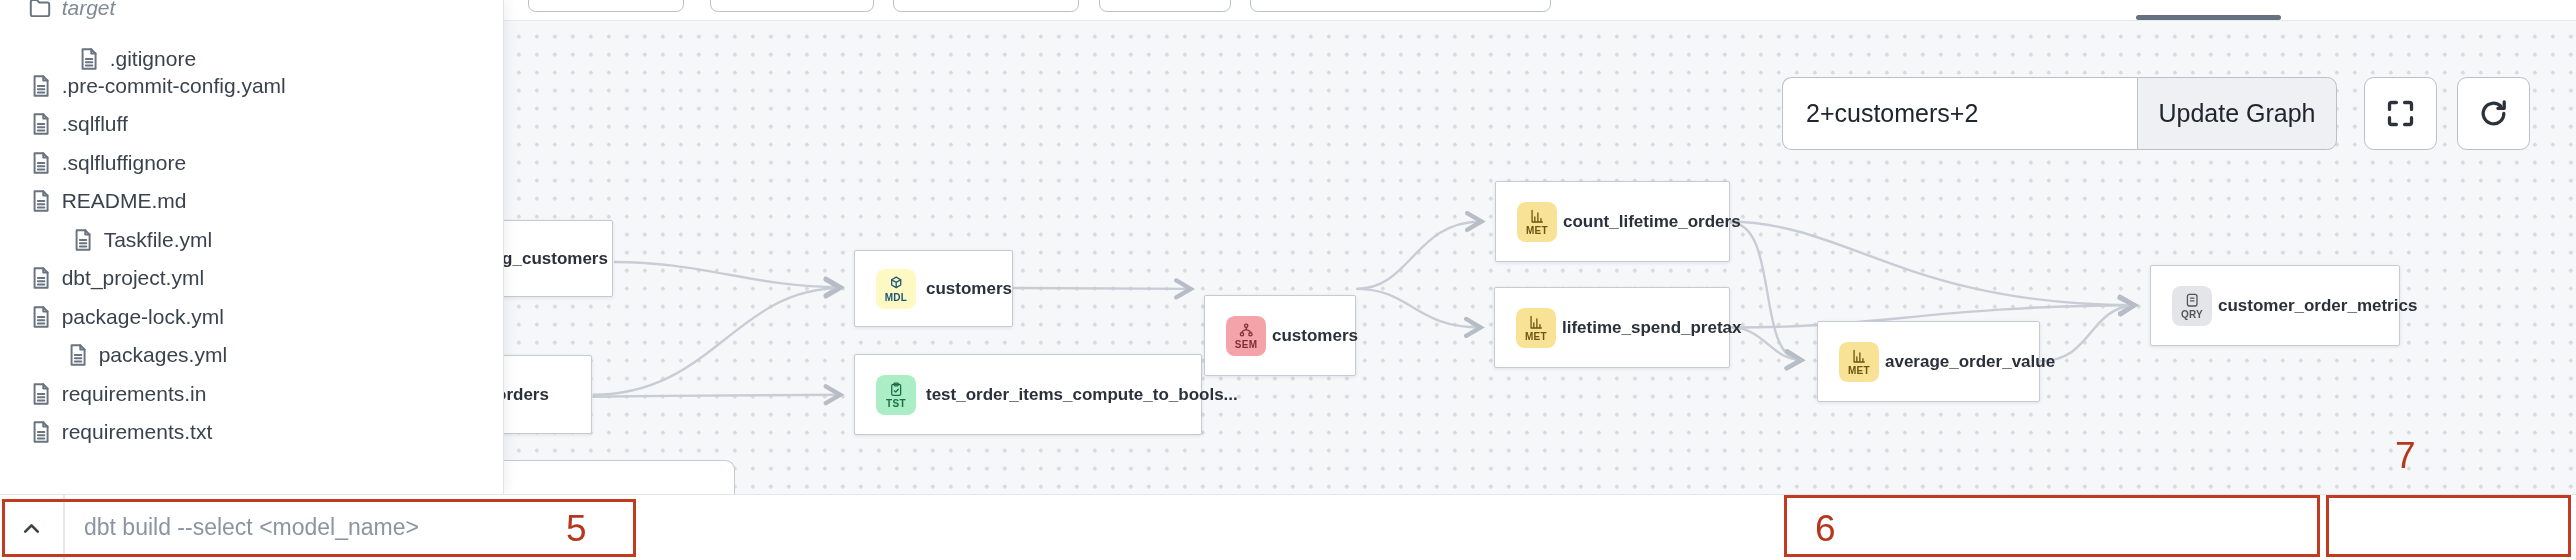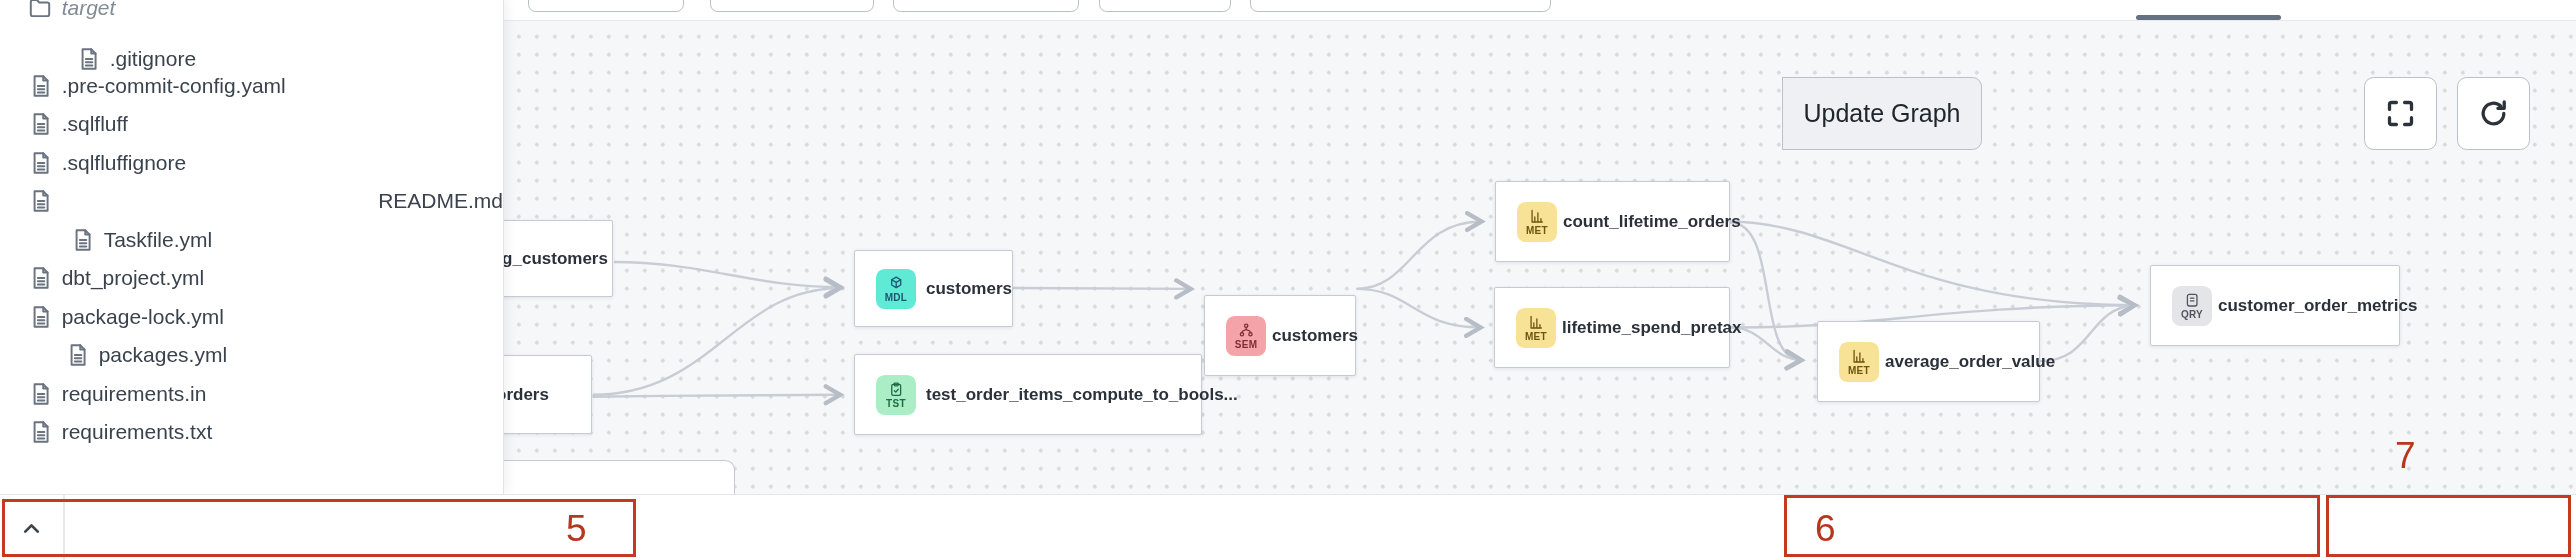--- a/index.html
+++ b/index.html
@@ -23,21 +23,21 @@
 
   
   .gnode{position:absolute;background:#fff;border:1.9px solid #c6cbd3;border-radius:2px;
     box-shadow:0 1px 3.9px rgba(30,40,55,.10);z-index:4;}
   .gnode .nlabel{position:absolute;top:50%;transform:translateY(-50%);
     font-size:17px;font-weight:700;color:#2b313a;white-space:nowrap;}
   .badge{position:absolute;left:21px;width:40px;height:40px;border-radius:8.7px;
     display:flex;flex-direction:column;align-items:center;justify-content:center;gap:1px;}
   .badge svg{width:16.4px;height:16.4px;}
   .badge .btxt{font-size:10px;font-weight:700;letter-spacing:0.3px;}
-  .badge.model{background:#5eead4;color:#1d5674;}
+  .badge.model{background:#fef9c3;color:#1d5674;}
   .badge.semantic{background:#f4a4a8;color:#7e2f36;}
   .badge.metric{background:#f8e296;color:#6e5511;}
   .badge.query{background:#e4e5e8;color:#50555c;}
   .badge.test{background:#abeec6;color:#1d6b45;}
 
   
   #graph-toolbar{position:absolute;left:1782px;top:77px;height:73px;display:flex;z-index:5;}
   #selector-input{width:355px;height:73px;border:1.9px solid #b9c0c9;border-right:none;
     border-radius:9.6px 0 0 9.6px;background:#fff;padding:0 23px;font-size:25px;color:#20262e;outline:none;}
   #update-graph-btn{width:200px;height:73px;border:1.9px solid #b9c0c9;border-radius:0 9.6px 9.6px 0;
@@ -191,20 +191,21 @@
             </svg>
             <span class="btxt">QRY</span>
           </span>
           <span class="nlabel" style="left:67px">customer_order_metrics</span>
         </div>
       </div>
 
     <div id="poke-panel"></div>
 
     <div id="graph-toolbar">
+      <input id="selector-input" type="text" value="2+customers+2" style="">
       <button id="update-graph-btn">Update Graph</button>
     </div>
     <div class="sq-btn" style="left:2364px;">
       <svg viewBox="0 0 24 24">
         <path d="M4 9V5.5C4 4.7 4.7 4 5.5 4H9 M15 4h3.5C19.3 4 20 4.7 20 5.5V9 M20 15v3.5c0 .8-.7 1.5-1.5 1.5H15 M9 20H5.5C4.7 20 4 19.3 4 18.5V15"></path>
       </svg>
     </div>
     <div class="sq-btn" style="left:2457px;">
       <svg viewBox="0 0 24 24">
         <path d="M19.5 12a7.5 7.5 0 1 1-2.2-5.3"></path>
@@ -246,21 +247,21 @@
           <span class="fname">.sqlfluff</span>
         </div>
         <div class="frow" style="top: 143px;">
           <span class="ficon"><svg viewBox="0 0 24 24" fill="none" stroke="currentColor" stroke-width="1.9" stroke-linecap="round" stroke-linejoin="round">
               <path d="M7 3h8l4 4v14H7z"></path>
               <path d="M15 3v4h4"></path>
               <path d="M10 12h6M10 15h6M10 18h6"></path>
             </svg></span>
           <span class="fname">.sqlfluffignore</span>
         </div>
-        <div class="frow" style="top: 181px; justify-content: space-between;">
+        <div class="frow" style="top: 181px;">
           <span class="ficon"><svg viewBox="0 0 24 24" fill="none" stroke="currentColor" stroke-width="1.9" stroke-linecap="round" stroke-linejoin="round">
               <path d="M7 3h8l4 4v14H7z"></path>
               <path d="M15 3v4h4"></path>
               <path d="M10 12h6M10 15h6M10 18h6"></path>
             </svg></span>
           <span class="fname">README.md</span>
         </div>
         <div class="frow" style="top: 220px; padding-left: 42px;">
           <span class="ficon"><svg viewBox="0 0 24 24" fill="none" stroke="currentColor" stroke-width="1.9" stroke-linecap="round" stroke-linejoin="round">
               <path d="M7 3h8l4 4v14H7z"></path>
@@ -312,20 +313,21 @@
       </div>
   </div>
 
   <div id="statusbar">
     <button id="collapse-btn">
       <svg viewBox="0 0 24 24">
           <path d="M6 15l6-6 6 6"></path>
         </svg>
     </button>
     <div class="vdivider"></div>
+    <input id="command-input" type="text" placeholder="dbt build --select &lt;model_name&gt;" style="">
 
   </div>
 
   <div class="anno-box" style="left:1.9px;top:499px;width:634px;height:58px;"></div>
   <div class="anno-num" style="left:566px;top:508px;">5</div>
   <div class="anno-box" style="left:1784px;top:495px;width:536px;height:62px;"></div>
   <div class="anno-num" style="left:1815px;top:508px;">6</div>
   <div class="anno-box" style="left:2326px;top:495px;width:245px;height:62px;"></div>
   <div class="anno-num" style="left:2395px;top:435px;">7</div>
 </div>

